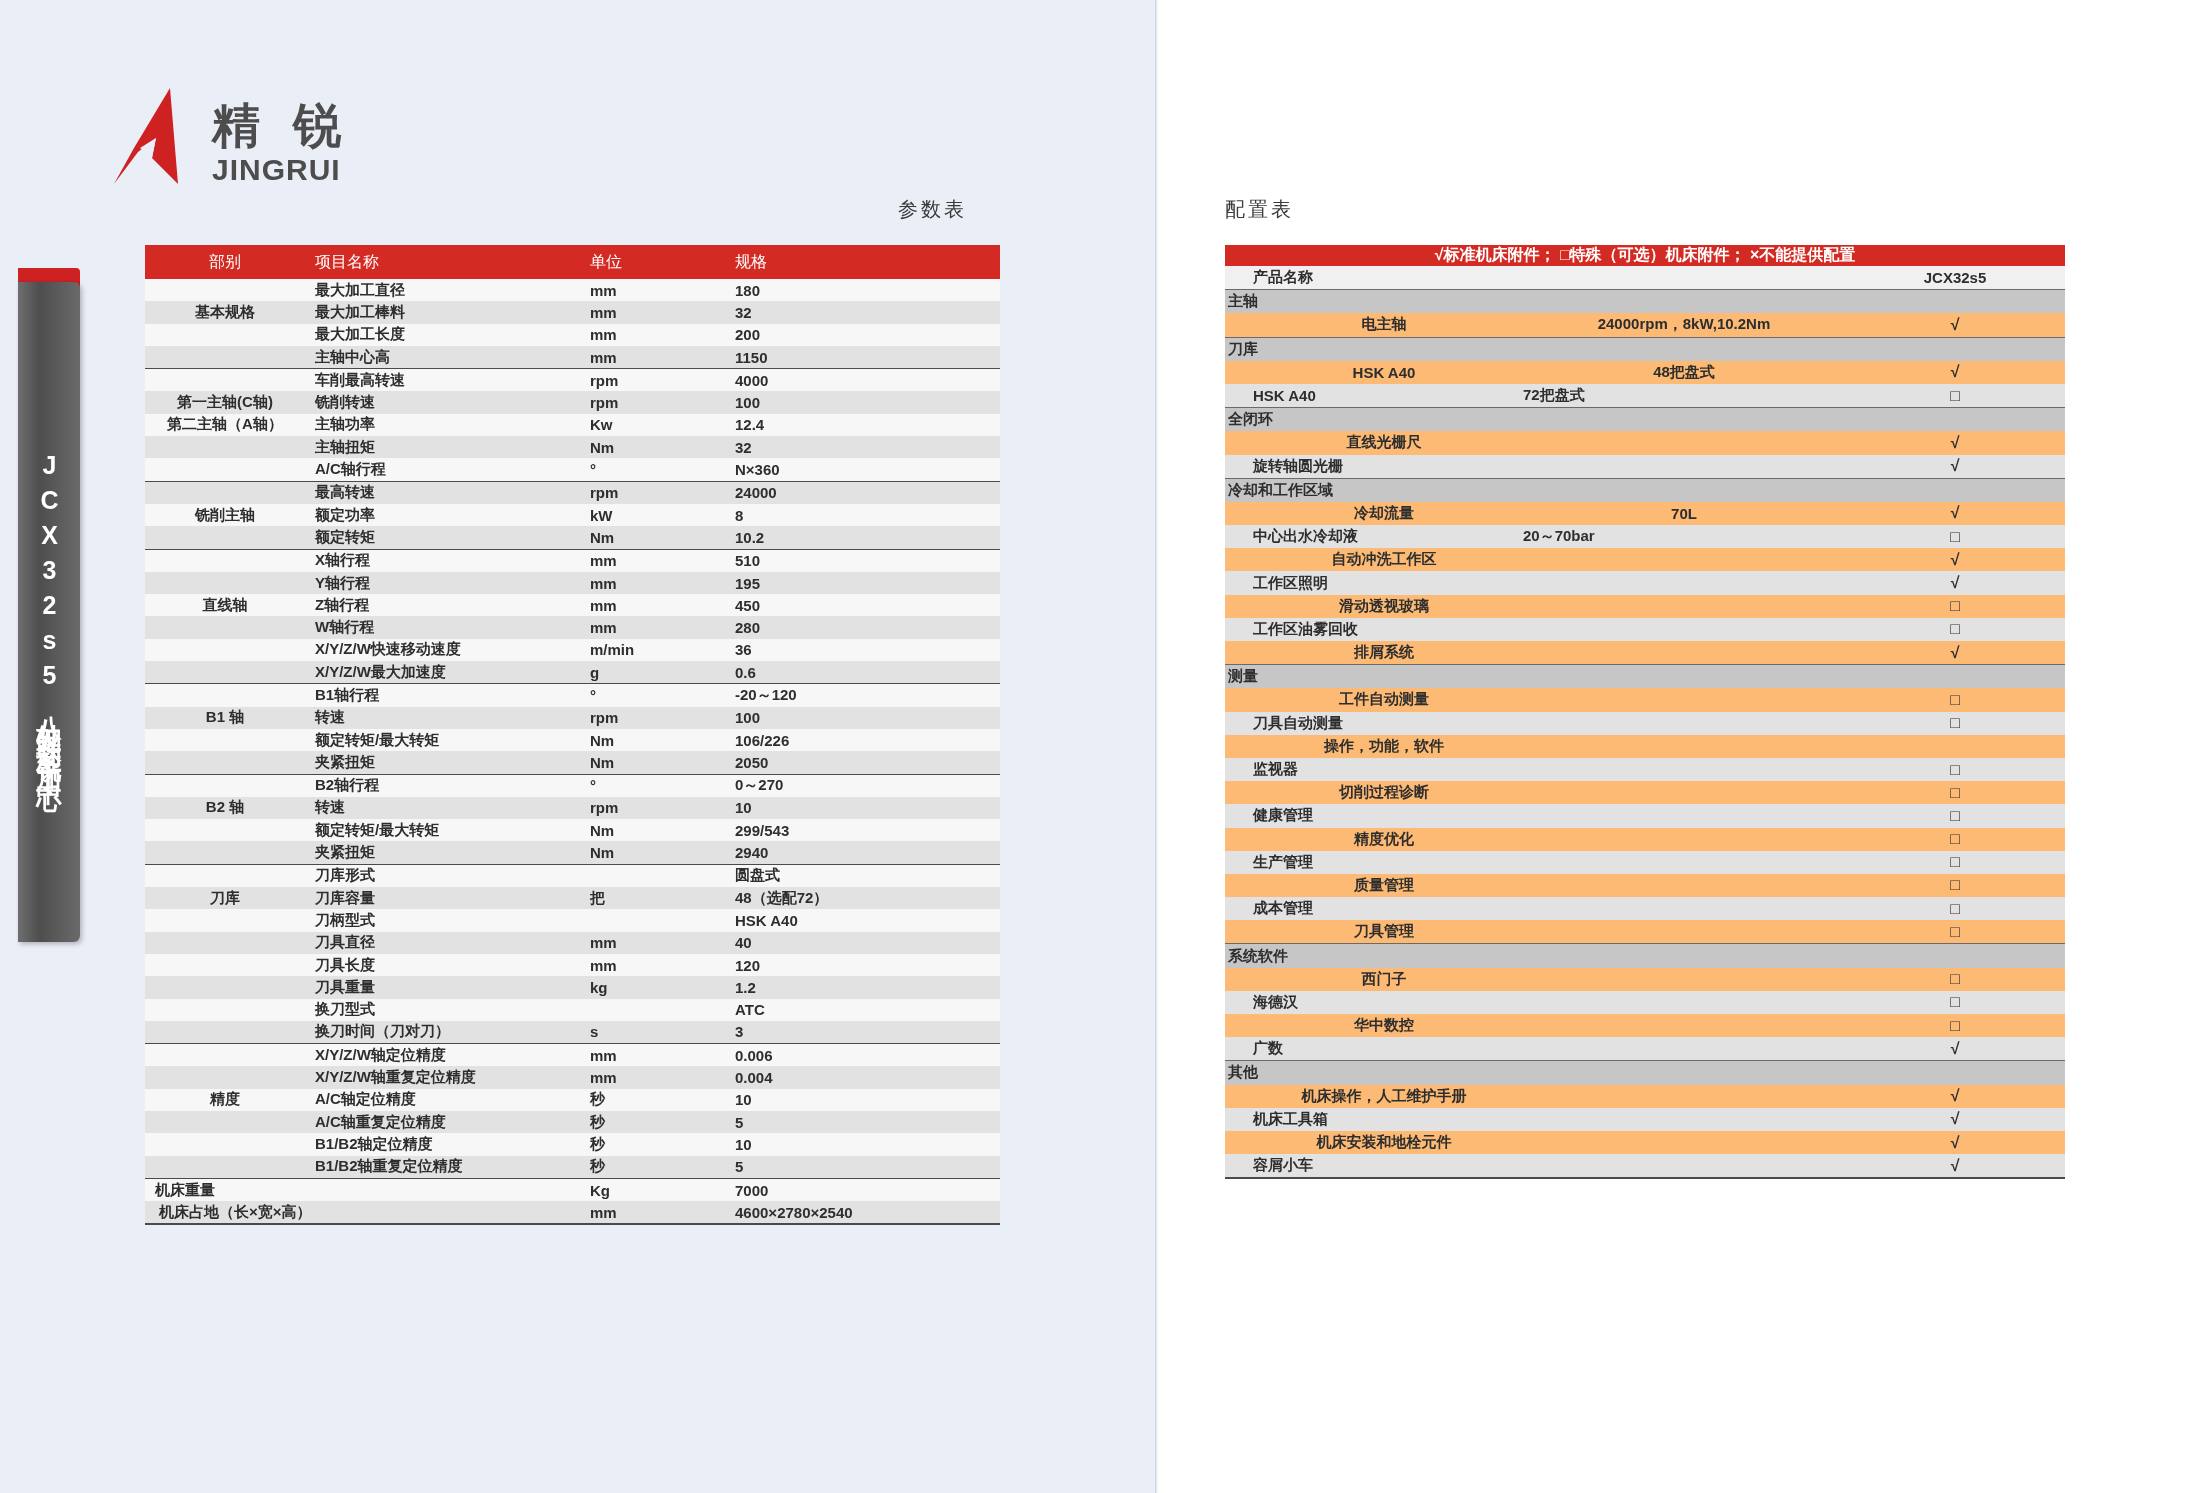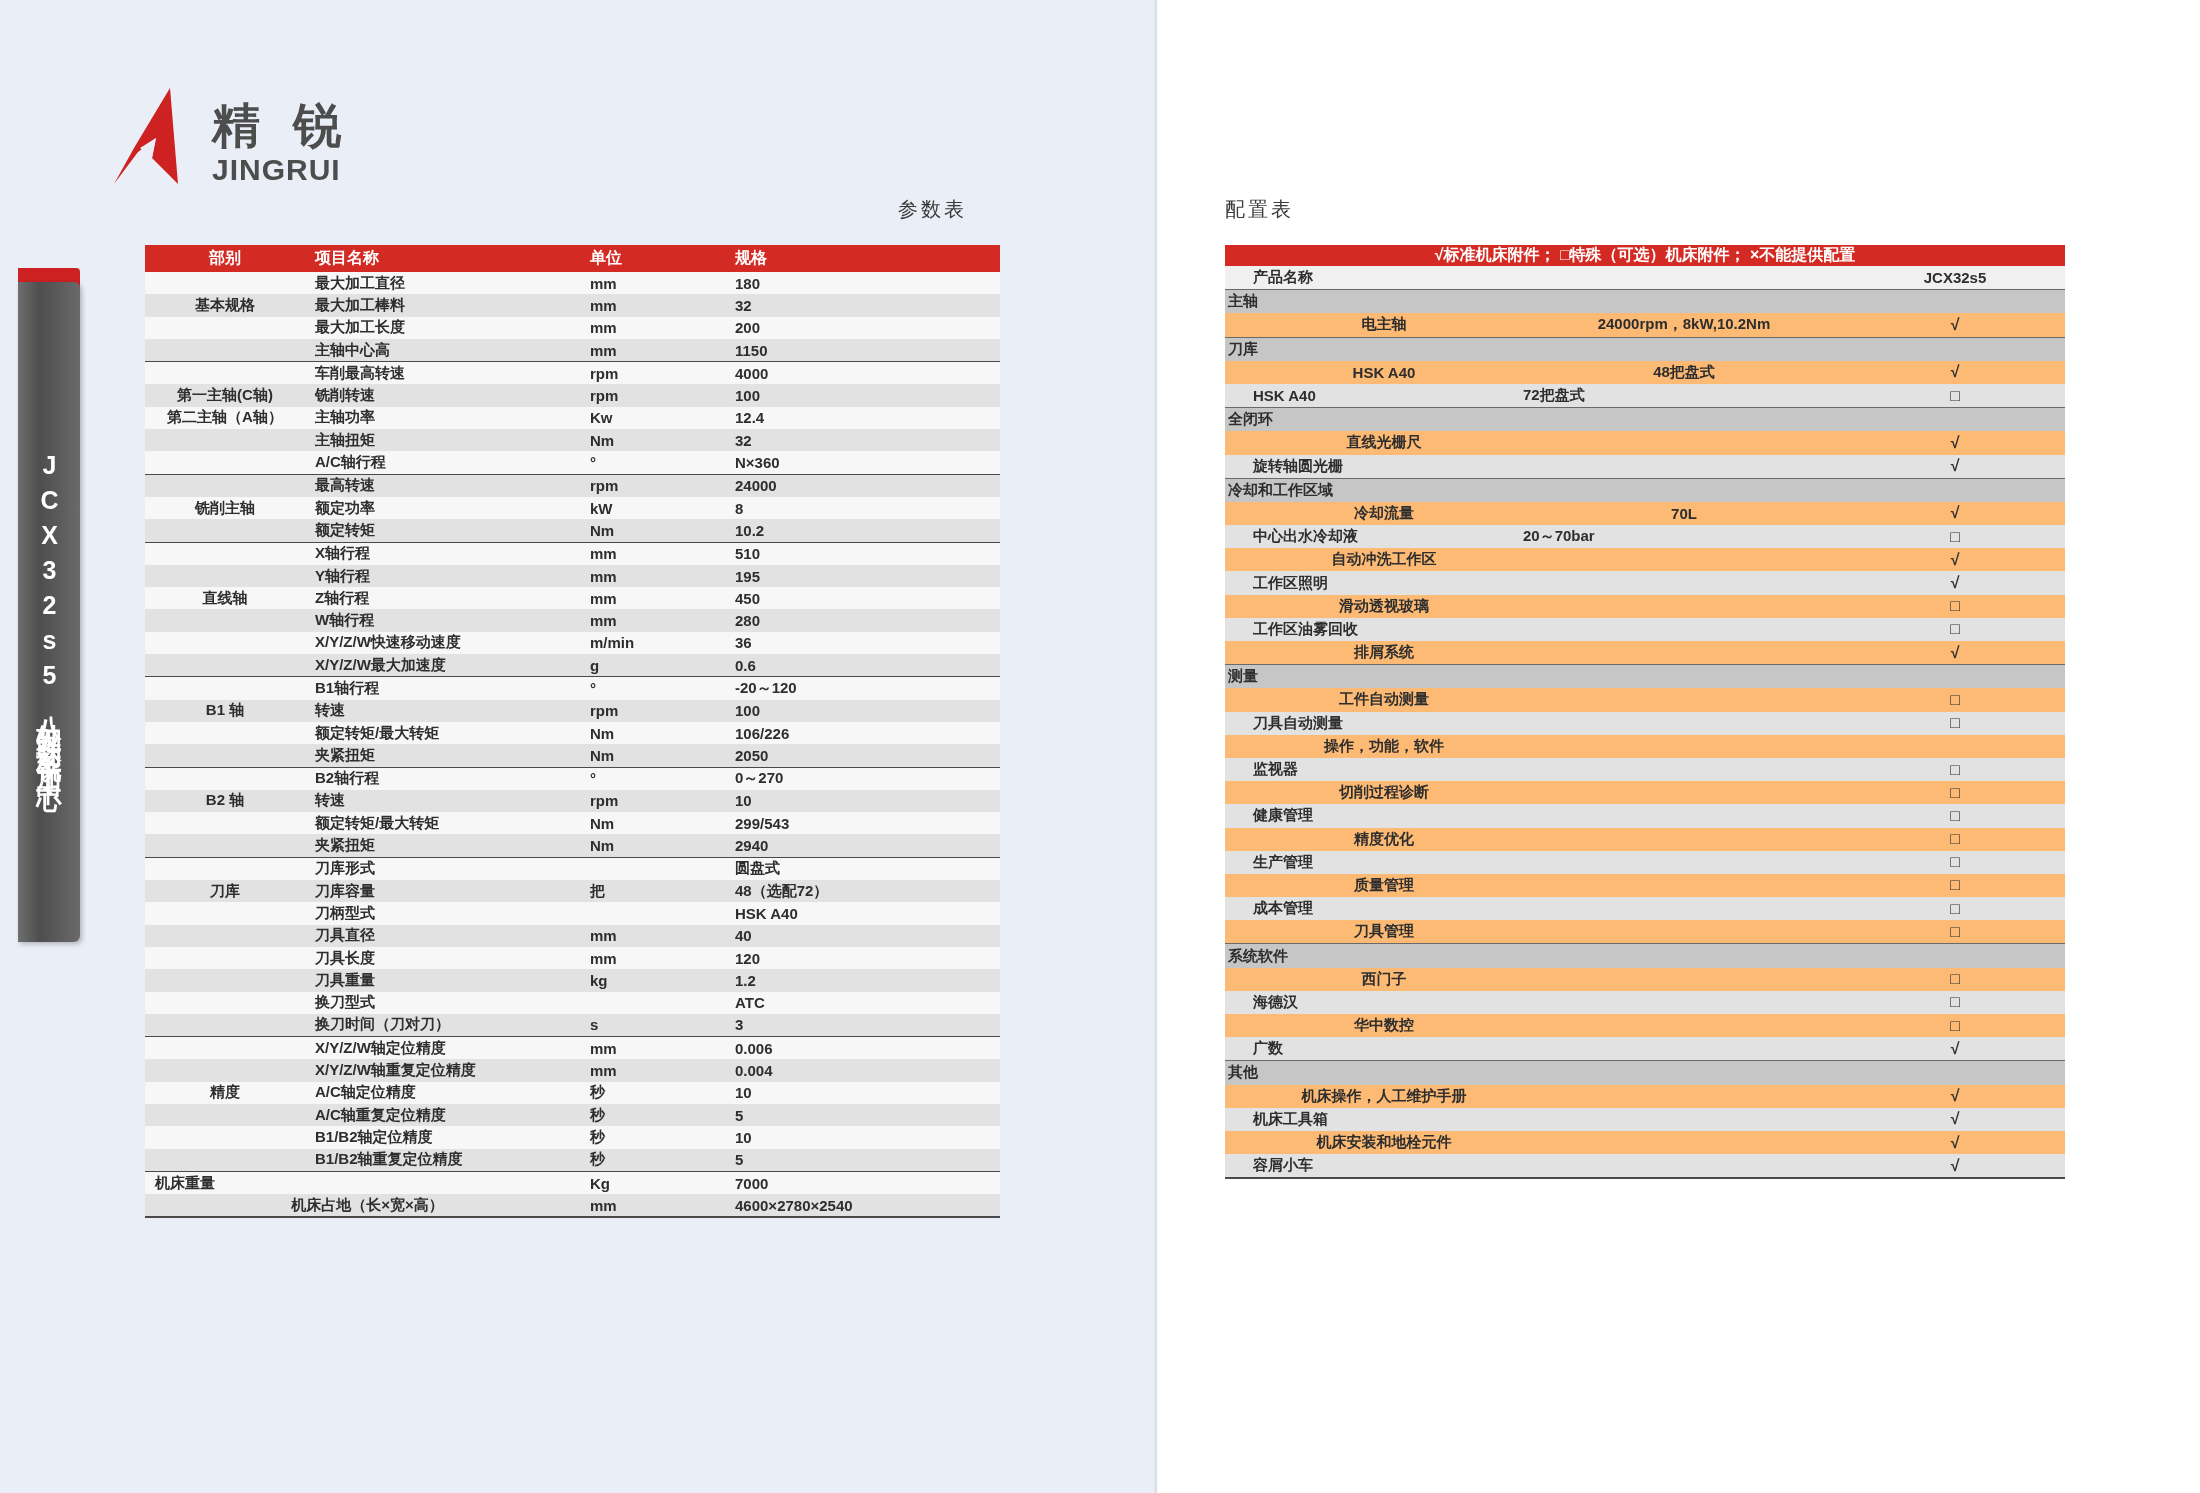--- a/index.html
+++ b/index.html
@@ -127,23 +127,23 @@
   #param-table {
     position: absolute;
     left: 145px;
     top: 245px;
     width: 855px;
     font-size: 15px;
   }
   #param-table th {
     background: #d32b23;
     color: #ffffff;
-    font-weight: bold;
+    font-weight: normal;
     font-size: 16px;
-    height: 27px;
+    height: 34px;
     text-align: left;
     padding-left: 10px;
   }
   #param-table th.c-cat { text-align: center; padding-left: 0; }
   #param-table td {
     height: 22.3px;
     color: #2e2e2e;
     font-size: 15px;
     font-weight: bold;
     vertical-align: middle;
@@ -480,21 +480,21 @@
         <td class="c-item">B1/B2轴重复定位精度</td>
         <td class="c-unit">秒</td>
         <td class="c-val">5</td>
       </tr>
       <tr class="odd">
         <td class="c-cat" colspan="2" style="text-align: left; padding-left: 10px;">机床重量</td>
         <td class="c-unit">Kg</td>
         <td class="c-val">7000</td>
       </tr>
       <tr class="even tbl-end">
-        <td class="c-cat" colspan="2" style="text-align: center; padding-left: 14px;">机床占地（长×宽×高）</td>
+        <td class="c-cat" colspan="2" style="text-align: left; padding-left: 14px;">机床占地（长×宽×高）</td>
         <td class="c-unit">mm</td>
         <td class="c-val">4600×2780×2540</td>
       </tr>
     </tbody>
 </table>
 
 <table id="config-table">
   <colgroup>
     <col style="width:290px">
     <col style="width:330px">

